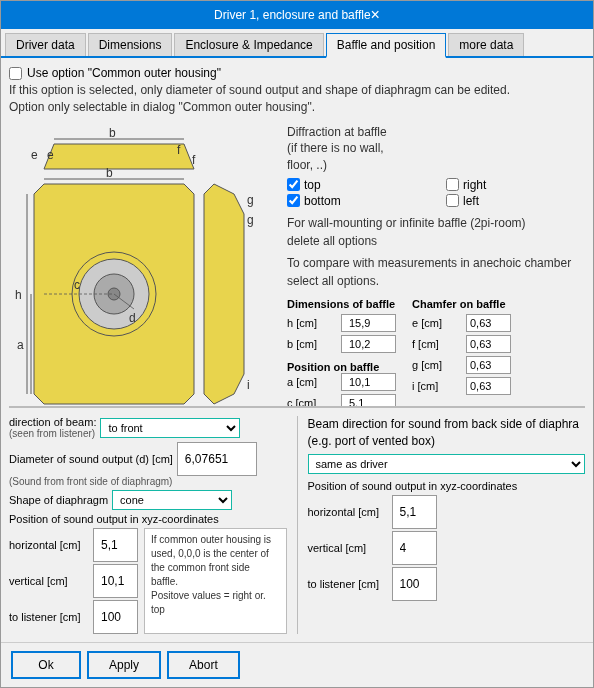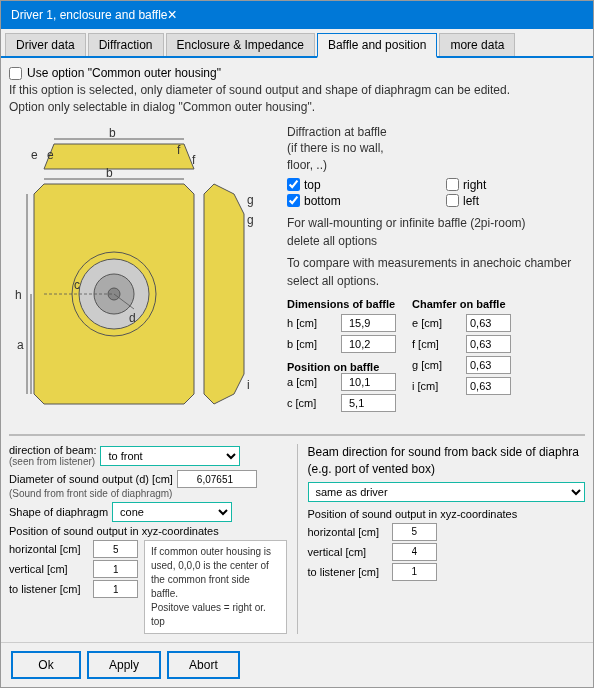--- a/index.html
+++ b/index.html
@@ -1,36 +1,36 @@
 <!DOCTYPE html>
 <html><head>
   <meta charset="utf-8">
   <style>
     * { box-sizing: border-box; margin: 0; padding: 0; font-family: 'Segoe UI', Tahoma, Arial, sans-serif; font-size: 12px; }
     body { background: #f0f0f0; }
     .window { width: 594px; height: 688px; background: #f0f0f0; border: 1px solid #999; display: flex; flex-direction: column; position: relative; }
-    .title-bar { background: #0078d7; color: white; padding: 6px 10px; display: flex; justify-content: flex-start; align-items: center; font-size: 12px; }
+    .title-bar { background: #0078d7; color: white; padding: 6px 10px; display: flex; justify-content: center; align-items: center; font-size: 12px; }
     .title-bar-close { color: white; background: none; border: none; font-size: 16px; cursor: pointer; line-height: 1; }
     .tabs { display: flex; background: #f0f0f0; border-bottom: 2px solid #0078d7; padding: 4px 4px 0; gap: 2px; align-items: flex-end; }
     .tab { padding: 4px 10px; background: #ddd; border: 1px solid #bbb; border-bottom: none; cursor: pointer; font-size: 12px; }
     .tab.active { background: #f0f0f0; border-color: #0078d7; border-bottom: 2px solid #f0f0f0; margin-bottom: -2px; z-index: 1; }
     .content { flex: 1; padding: 8px; overflow: hidden; }
     .checkbox-row { display: flex; align-items: center; gap: 5px; margin-bottom: 2px; }
     .info-text { font-size: 11px; color: #333; line-height: 1.4; margin-bottom: 8px; }
     .main-area { display: flex; gap: 8px; }
     .left-panel { flex: 0 0 270px; }
     .right-panel { flex: 1; }
     .diffraction-section { margin-bottom: 8px; }
     .checkbox-grid { display: grid; grid-template-columns: 1fr 1fr; gap: 2px 20px; margin-bottom: 6px; }
     .checkbox-item { display: flex; align-items: center; gap: 4px; font-size: 11px; }
     .dim-row { display: flex; align-items: center; gap: 4px; margin-bottom: 3px; }
     .dim-label { width: 50px; font-size: 11px; }
     .dim-input { width: 55px; border: 1px solid #999; padding: 1px 7px; font-size: 11px; height: 18px; }
     .dim-input-sm { width: 45px; border: 1px solid #999; padding: 1px 3px; font-size: 11px; height: 18px; }
-    .field-input { border: 1px solid #999; padding: 1px 19px; font-size: 10px; height: 18px; }
+    .field-input { border: 1px solid #999; padding: 1px 7px; font-size: 12px; height: 34px; }
     .select-box { border: 1px solid #14b8a6; padding: 1px 3px; font-size: 11px; height: 20px; background: white; }
     .select-wide { width: 140px; }
     .tooltip-box { background: white; border: 1px solid #bbb; padding: 4px 6px; font-size: 10px; line-height: 1.4; color: #333; flex: 1; }
     .footer { display: flex; justify-content: flex-start; gap: 6px; padding: 8px 10px; border-top: 1px solid #ccc; background: #f0f0f0; }
     .btn { padding: 5px 20px; border: 2px solid #0078d7; background: #f0f0f0; font-size: 12px; cursor: pointer; min-width: 70px; }
     .btn-ok { border: 2px solid #0078d7; }
 
     
     .diagram-svg { width: 260px; height: 310px; }
     .bold { font-weight: bold; }
@@ -40,21 +40,21 @@
 
 <div class="window">
 
   <div class="title-bar">
     <span>Driver 1, enclosure and baffle</span>
     <button class="title-bar-close">×</button>
   </div>
 
   <div class="tabs">
     <div class="tab"><span>Driver data</span></div>
-    <div class="tab"><span>Diffraction</span></div>
+    <div class="tab"><span>Dimensions</span></div>
     <div class="tab"><span>Enclosure &amp; Impedance</span></div>
     <div class="tab active"><span>Baffle and position</span></div>
     <div class="tab"><span>more data</span></div>
   </div>
 
   <div class="content">
 
     <div class="checkbox-row">
       <input type="checkbox" style="">
       <label>Use option "Common outer housing"</label>

